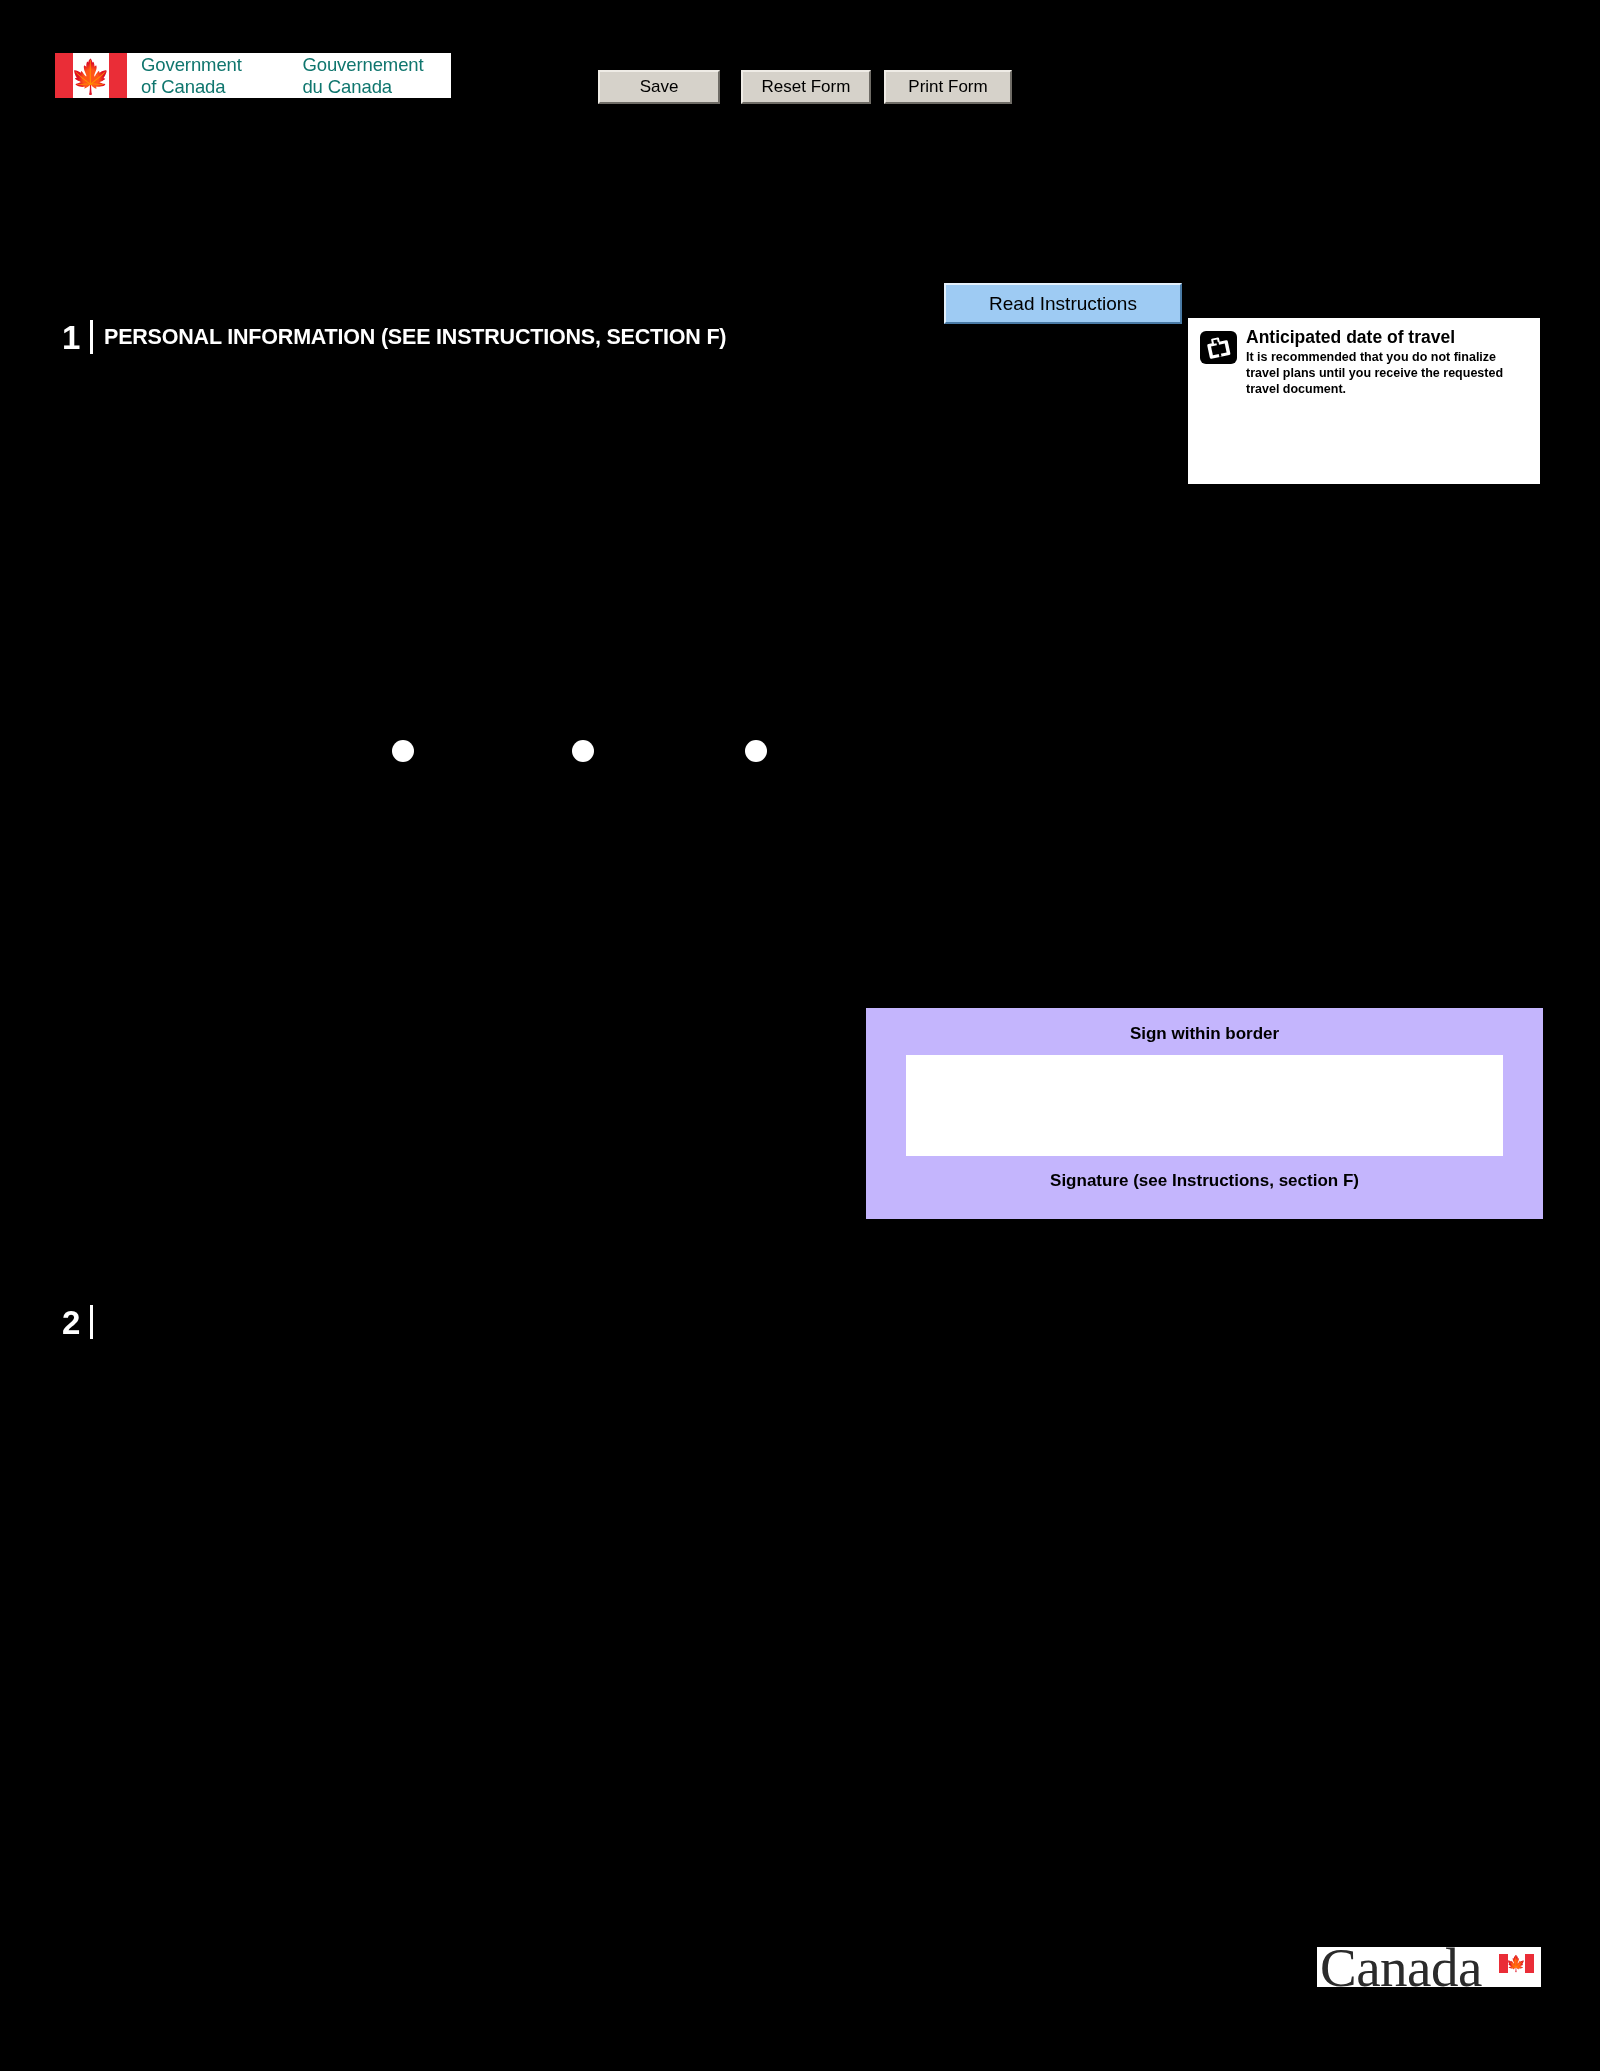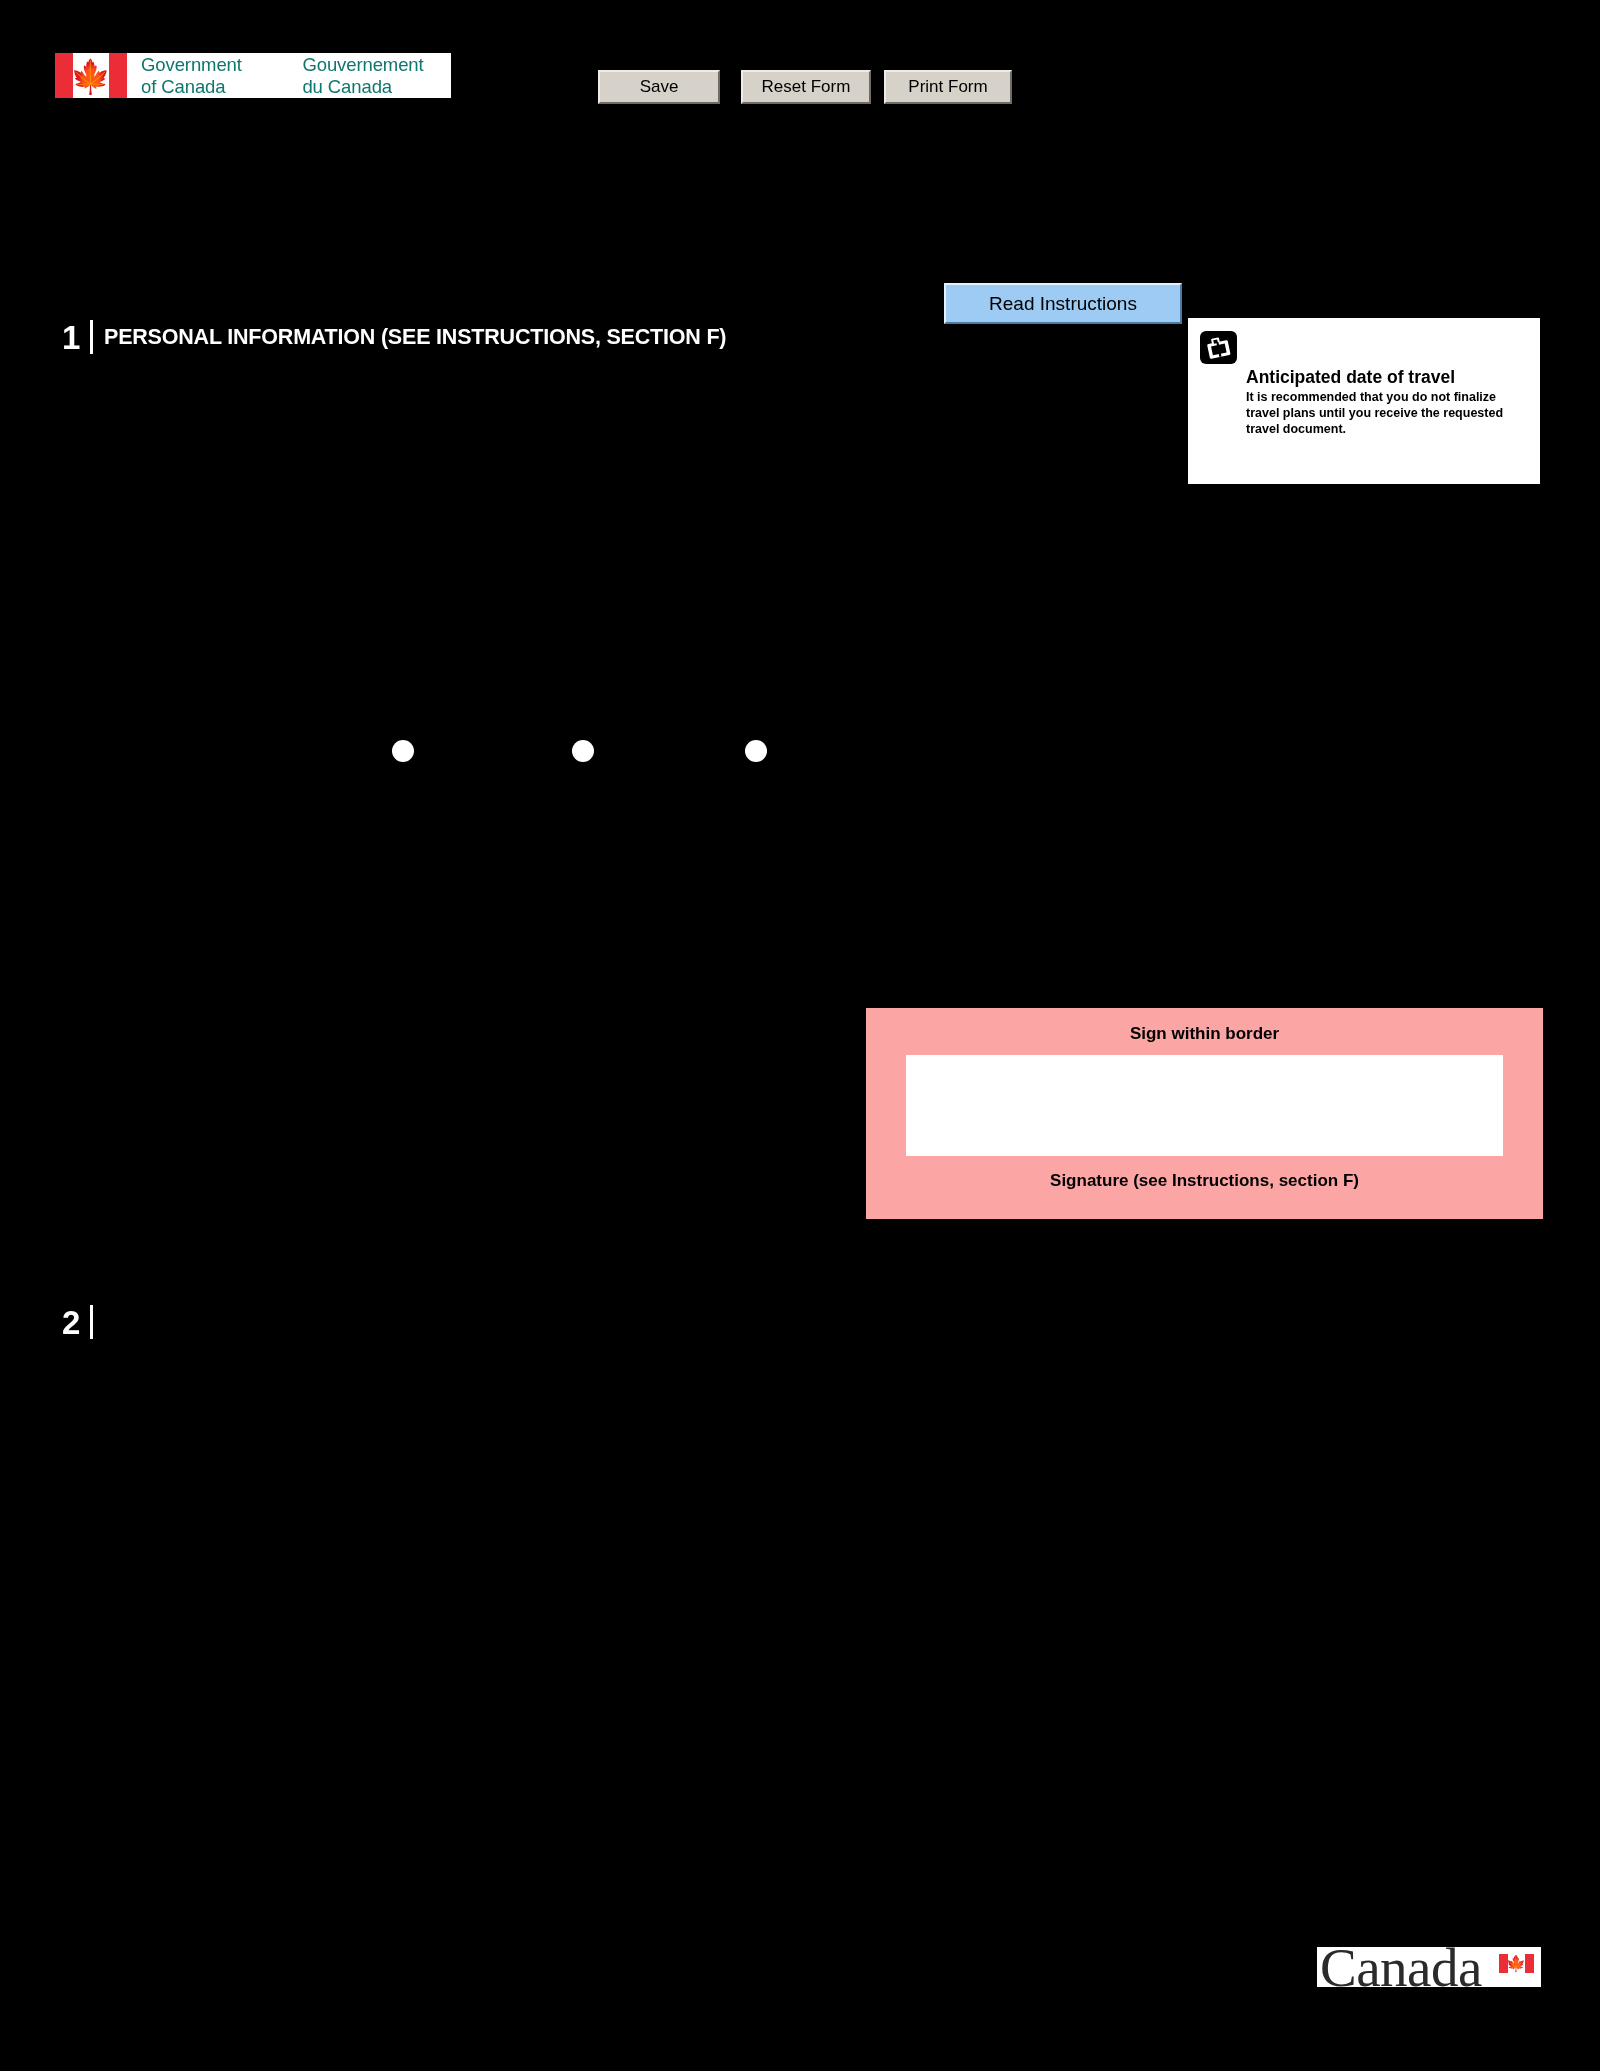--- a/index.html
+++ b/index.html
@@ -167,21 +167,20 @@
     overflow: hidden;
   }
   #suitcase-icon svg { position: absolute; left: 0; top: 0; }
   #travel-textwrap { margin-left: 9px; }
   #travel-title {
     font-size: 17.5px;
     font-weight: bold;
     color: #000;
     line-height: 1.1;
     white-space: nowrap;
-    margin-top: 40px;
   }
   #travel-note {
     font-size: 12.5px;
     font-weight: bold;
     color: #000;
     line-height: 1.25;
     margin-top: 3px;
     width: 280px;
   }
   #travel-fields {
@@ -269,21 +268,21 @@
   #dot-2 { left: 572px; top: 740px; }
   #dot-3 { left: 745px; top: 740px; }
 
   
   #signature-block {
     position: absolute;
     left: 866px;
     top: 1008px;
     width: 677px;
     height: 211px;
-    background: #fca5a5;
+    background: #c4b5fd;
     box-sizing: border-box;
     padding: 12px 40px;
   }
   #sign-within {
     text-align: center;
     font-size: 17px;
     font-weight: bold;
     color: #000;
     line-height: 1;
     margin-top: 5px;

